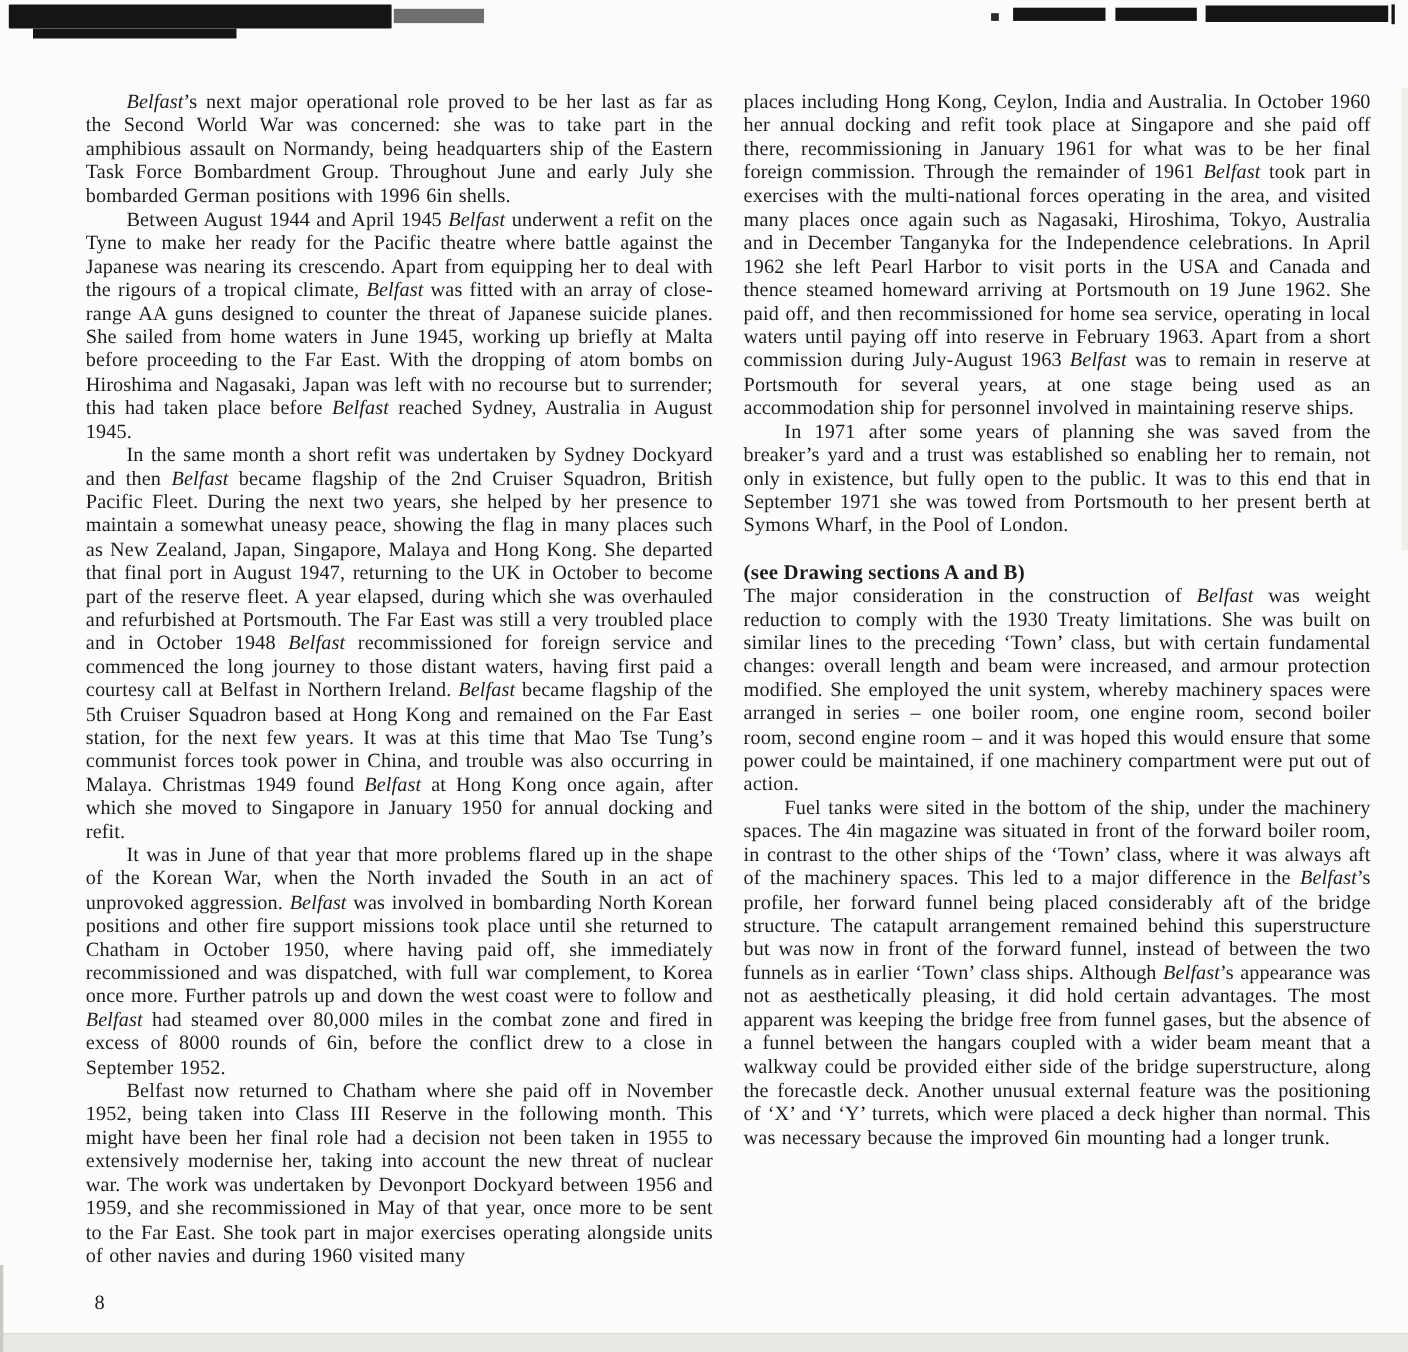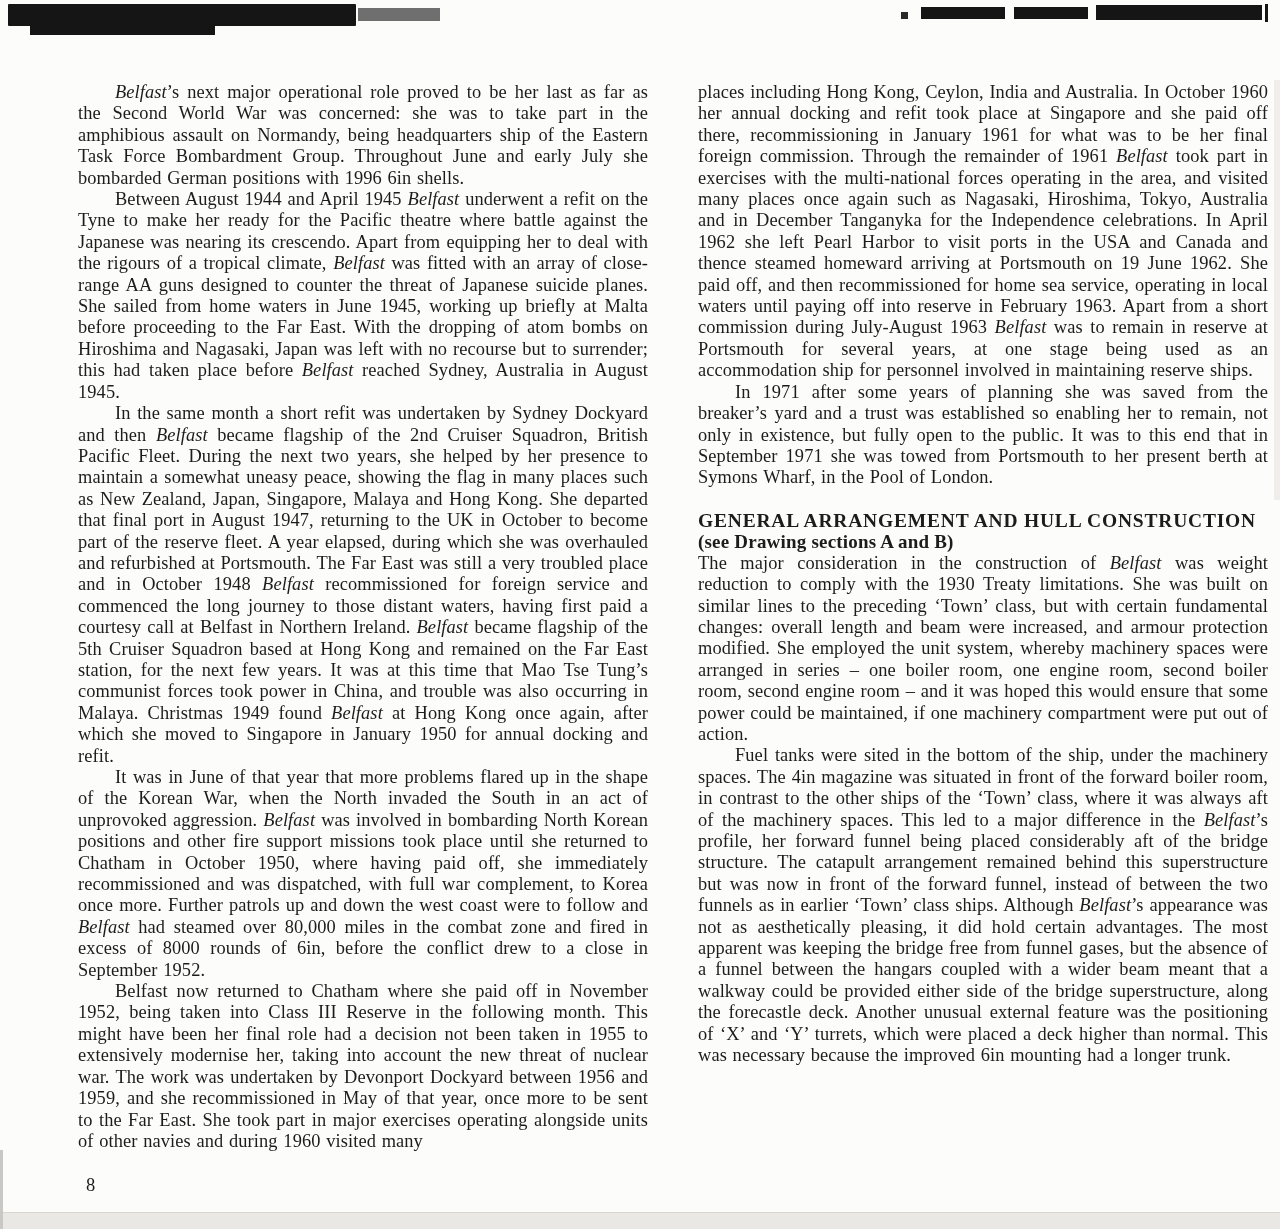--- a/index.html
+++ b/index.html
@@ -7,21 +7,21 @@
     width:1280px;height:1229px;
     background:#fcfcfb;
     font-family:"Liberation Serif", serif;
     color:#1c1c1c;
     position:relative;
     overflow:hidden;
   }
   .page{position:absolute;inset:0;}
   .columns{
     position:absolute;top:82px;left:78px;
-    display:flex;gap:50px;
+    display:flex;gap:28px;
   }
   .col{width:570px;}
   p.para{
     margin:0;
     font-size:18.4px;
     line-height:21.4px;
     text-align:justify;
     letter-spacing:0.1px;
     word-spacing:1px;
     hyphens:auto;-webkit-hyphens:auto;
@@ -90,21 +90,20 @@
         <p class="para indent"><span>Belfast now returned to Chatham where she paid off in November 1952, being taken into Class III Reserve in the following month. This might have been her final role had a decision not been taken in 1955 to extensively modernise her, taking into account the new threat of nuclear war. The work was undertaken by Devonport Dockyard between 1956 and 1959, and she recommissioned in May of that year, once more to be sent to the Far East. She took part in major exercises operating alongside units of other navies and during 1960 visited many</span></p>
       </div>
 
     <div class="col">
       <div>
           <p class="para"><span>places including Hong Kong, Ceylon, India and Australia. In October 1960 her annual docking and refit took place at Singapore and she paid off there, recommissioning in January 1961 for what was to be her final foreign commission. Through the remainder of 1961 </span><i>Belfast</i><span> took part in exercises with the multi-national forces operating in the area, and visited many places once again such as Nagasaki, Hiroshima, Tokyo, Australia and in December Tanganyka for the Independence celebrations. In April 1962 she left Pearl Harbor to visit ports in the USA and Canada and thence steamed homeward arriving at Portsmouth on 19 June 1962. She paid off, and then recommissioned for home sea service, operating in local waters until paying off into reserve in February 1963. Apart from a short commission during July-August 1963 </span><i>Belfast</i><span> was to remain in reserve at Portsmouth for several years, at one stage being used as an accommodation ship for personnel involved in maintaining reserve ships.</span></p>
           <p class="para indent"><span>In 1971 after some years of planning she was saved from the breaker’s yard and a trust was established so enabling her to remain, not only in existence, but fully open to the public. It was to this end that in September 1971 she was towed from Portsmouth to her present berth at Symons Wharf, in the Pool of London.</span></p>
         </div>
 
       <div class="heading-block">
-        <h2 class="section-heading">GENERAL ARRANGEMENT AND HULL CONSTRUCTION</h2>
         <h3 class="section-subheading">(see Drawing sections A and B)</h3>
       </div>
 
       <div>
           <p class="para"><span>The major consideration in the construction of </span><i>Belfast</i><span> was weight reduction to comply with the 1930 Treaty limitations. She was built on similar lines to the preceding ‘Town’ class, but with certain fundamental changes: overall length and beam were increased, and armour protection modified. She employed the unit system, whereby machinery spaces were arranged in series – one boiler room, one engine room, second boiler room, second engine room – and it was hoped this would ensure that some power could be maintained, if one machinery compartment were put out of action.</span></p>
           <p class="para indent"><span>Fuel tanks were sited in the bottom of the ship, under the machinery spaces. The 4in magazine was situated in front of the forward boiler room, in contrast to the other ships of the ‘Town’ class, where it was always aft of the machinery spaces. This led to a major difference in the </span><i>Belfast</i><span>’s profile, her forward funnel being placed considerably aft of the bridge structure. The catapult arrangement remained behind this superstructure but was now in front of the forward funnel, instead of between the two funnels as in earlier ‘Town’ class ships. Although </span><i>Belfast</i><span>’s appearance was not as aesthetically pleasing, it did hold certain advantages. The most apparent was keeping the bridge free from funnel gases, but the absence of a funnel between the hangars coupled with a wider beam meant that a walkway could be provided either side of the bridge superstructure, along the forecastle deck. Another unusual external feature was the positioning of ‘X’ and ‘Y’ turrets, which were placed a deck higher than normal. This was necessary because the improved 6in mounting had a longer trunk.</span></p>
         </div>
     </div>
   </div>
 

